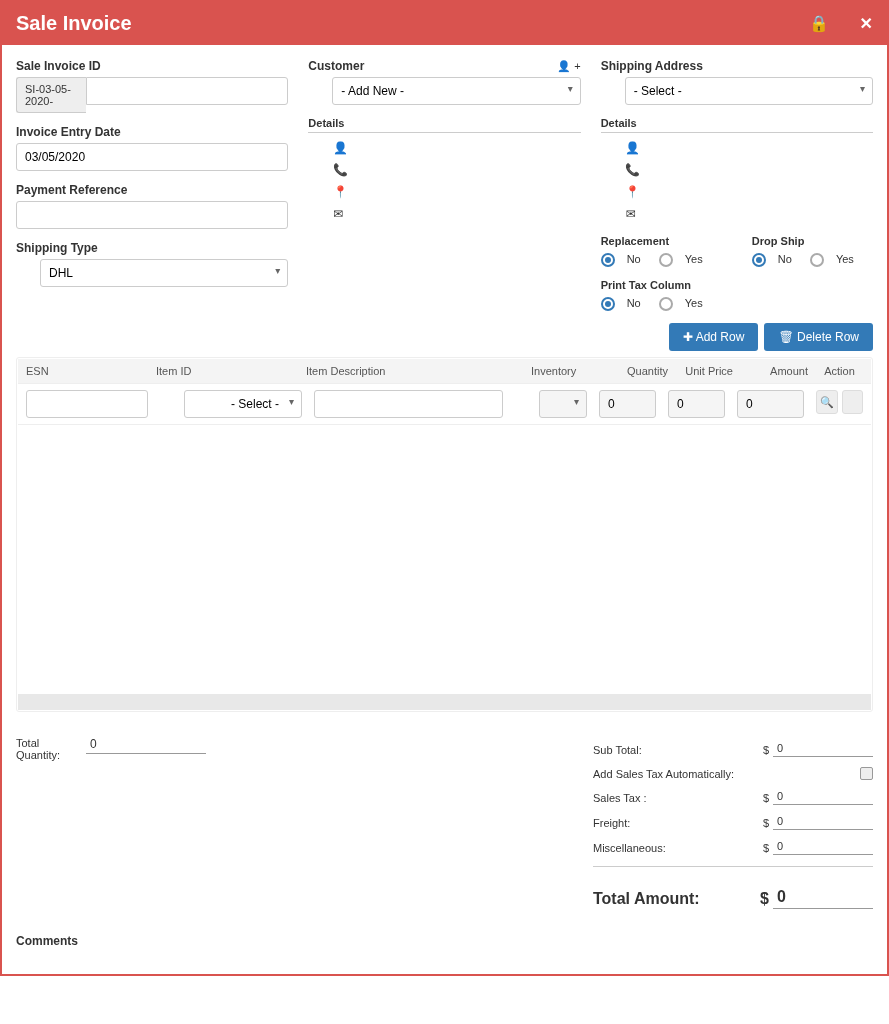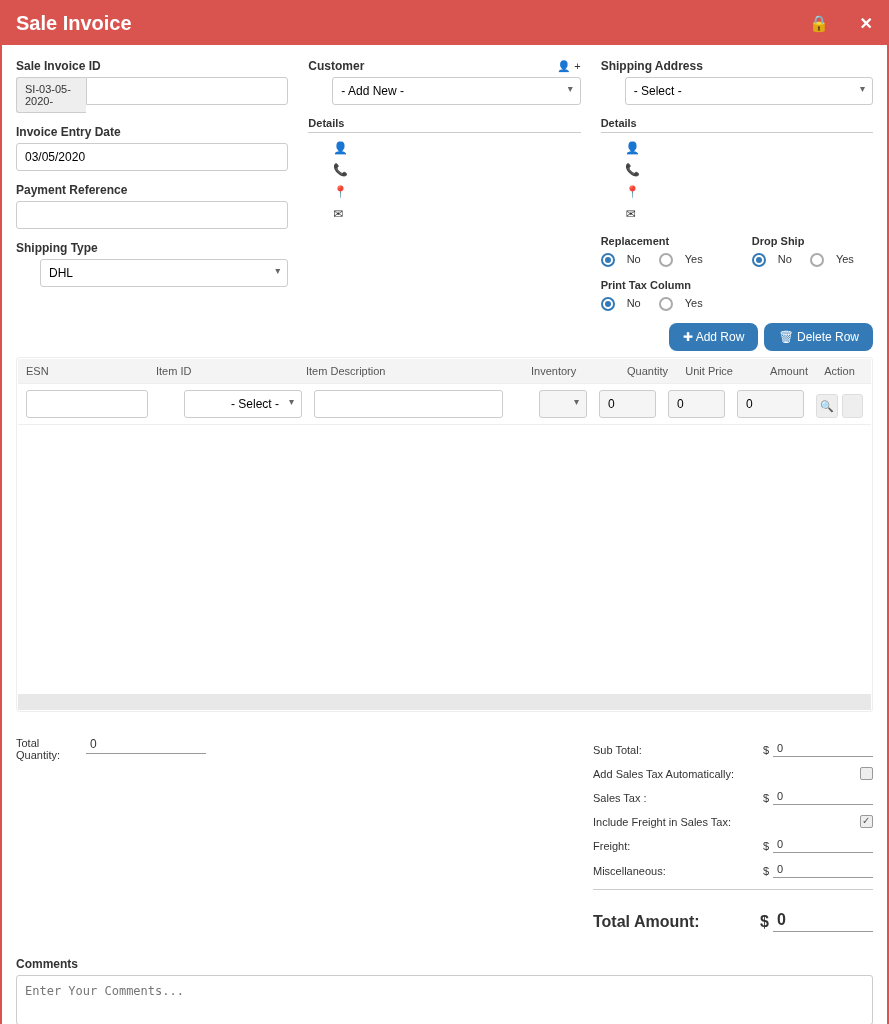--- a/index.html
+++ b/index.html
@@ -26,25 +26,25 @@
   .label-icons { font-size: 11px; color: #333; }
   .details-header { font-size: 11px; font-weight: bold; border-bottom: 1px solid #ccc; padding-bottom: 3px; margin-bottom: 8px; }
   .detail-icon { font-size: 12px; margin: 8px 0 8px 25px; display: block; color: #333; }
   .radio-row { display: flex; gap: 30px; margin-bottom: 12px;}
   .radio-group label { font-weight: bold; font-size: 11px; display:block; margin-bottom:6px;}
   .radio-options { display: flex; gap: 18px; font-size: 11px; }
   .radio-options span { display: inline-flex; align-items: flex-start; gap: 12px; }
   .radio-dot { width: 14px; height: 14px; border: 2px solid #337ab7; border-radius: 50%; display: inline-block; position: relative; }
   .radio-dot.checked::after { content: ""; width: 6px; height: 6px; background: #337ab7; border-radius: 50%; position: absolute; top: 2px; left: 2px; }
   .radio-dot.empty { border-color: #aaa; }
-  .btn { border: none; border-radius: 8px; padding: 7px 14px; font-size: 12px; cursor: pointer; color: #fff; }
+  .btn { border: none; border-radius: 3px; padding: 7px 14px; font-size: 12px; cursor: pointer; color: #fff; }
   .btn-primary { background: #337ab7; }
   .btn-row-actions { display: flex; justify-content: flex-end; gap: 6px; margin-bottom: 6px; }
   .table-container { border: 1px solid #eee; border-radius: 3px; padding: 1px; background:#fff;}
-  .table-header, .table-row { display: flex; align-items: flex-end; padding: 6px 4px; }
+  .table-header, .table-row { display: flex; align-items: flex-start; padding: 6px 4px; }
   .table-header { background: #f4f4f4; font-size: 11px; font-weight: normal; color:#555;}
   .table-row { border-top: 1px solid #eee; gap:4px;}
   .th, .td { padding: 0 4px; }
   .col-esn { width: 130px; }
   .col-itemid { width: 150px; }
   .col-desc { flex: 1; }
   .col-inv { width: 80px; }
   .col-qty { width: 65px; }
   .col-price { width: 65px; }
   .col-amt { width: 75px; }
@@ -245,26 +245,20 @@
             </span>
         </div>
         <div class="summary-line">
           <span>Sales Tax :</span>
           <span class="val">
               <span>$</span>
               <span class="underline">0</span>
             </span>
         </div>
         <div class="summary-line">
-          <span>Include Freight in Sales Tax:</span>
-          <span class="val">
-              <span class="checkbox checked"></span>
-            </span>
-        </div>
-        <div class="summary-line">
           <span>Freight:</span>
           <span class="val">
               <span>$</span>
               <span class="underline">0</span>
             </span>
         </div>
         <div class="summary-line">
           <span>Miscellaneous:</span>
           <span class="val">
               <span>$</span>
@@ -277,17 +271,16 @@
           <span class="val">
               <span>$</span>
               <span class="underline">0</span>
             </span>
         </div>
       </div>
     </div>
 
     <div class="comments-area form-group">
       <label>Comments</label>
-      <textarea class="form-control" placeholder="Enter Your Comments..." style=""></textarea>
     </div>
 
   </div>
 </div>
 
 </body></html>

